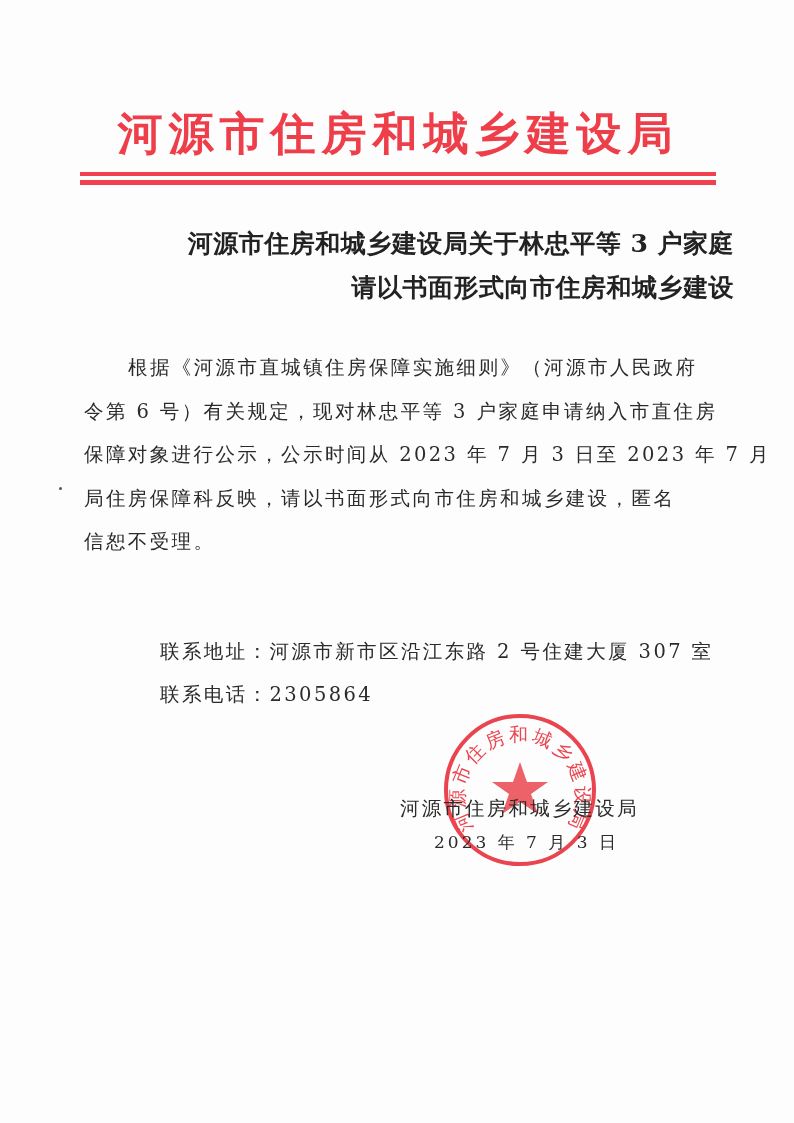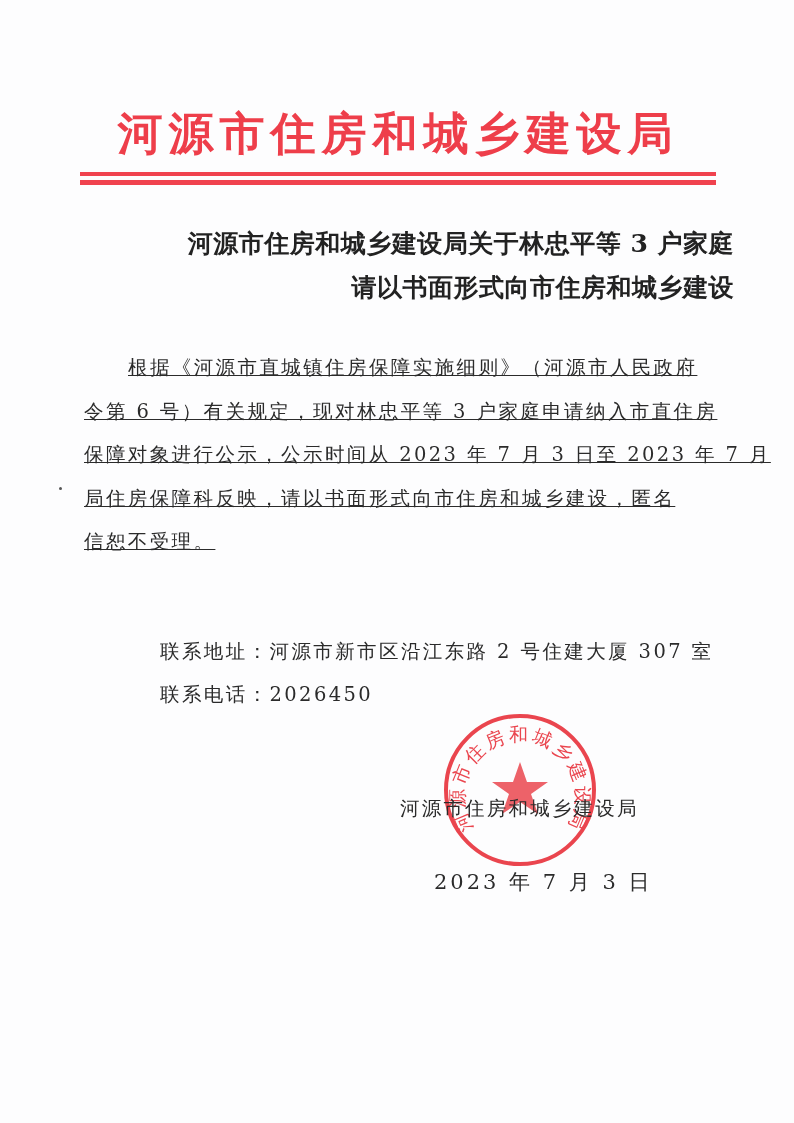--- a/index.html
+++ b/index.html
@@ -27,37 +27,36 @@
       text-align: right;
       font-family: "DejaVu Serif", serif; font-weight: bold;
       font-size: 25px; line-height: 44px; color: #222;
       letter-spacing: 0.5px;
     }
     .body-text {
       position: absolute; left: 84px; top: 346px; width: 638px;
       font-size: 19.5px; line-height: 43.5px; color: #2b2b2b;
       letter-spacing: 2.4px;
       text-align: justify;
-      text-decoration: underline;
     }
     .body-text .line { display: block; white-space: nowrap; }
     .indent { padding-left: 44px; }
     .contact {
       position: absolute; left: 128px; top: 630px;
       font-size: 19.5px; line-height: 43px; color: #2b2b2b; letter-spacing: 2.4px;
       white-space: nowrap;
       margin-left: 32px;
     }
     .sign-org {
       position: absolute; left: 400px; top: 795px;
       font-size: 19.5px; letter-spacing: 2.2px; color: #2b2b2b; white-space: nowrap; z-index: 2;
     }
     .sign-date {
-      position: absolute; left: 434px; top: 868px;
-      font-size: 21px; letter-spacing: 3px; color: #2b2b2b; white-space: nowrap; z-index: 2;
+      position: absolute; left: 434px; top: 831px;
+      font-size: 17px; letter-spacing: 3px; color: #2b2b2b; white-space: nowrap; z-index: 2;
     }
     .seal {
       position: absolute; left: 442px; top: 712px; width: 156px; height: 156px; z-index: 1;
       opacity: 0.9;
     }
     .dot { position: absolute; left: 59px; top: 487px; width: 3px; height: 3px; border-radius: 50%; background: #555; }
   </style>
 </head>
 <body>
 
@@ -78,21 +77,21 @@
   <span class="line">保障对象进行公示，公示时间从 2023 年 7 月 3 日至 2023 年 7 月</span>
   <span class="line">局住房保障科反映，请以书面形式向市住房和城乡建设，匿名</span>
   <span class="line">信恕不受理。</span>
 </div>
 
 <div class="contact">
   <div>
     <span>联系地址：</span><span>河源市新市区沿江东路 2 号住建大厦 307 室</span>
   </div>
   <div>
-    <span>联系电话：</span><span>2026450</span>
+    <span>联系电话：</span><span>2305864</span>
   </div>
 </div>
 
 <svg class="seal" viewBox="0 0 156 156">
   <defs>
     <path id="sealArc" d="M 28 110 A 56 56 0 1 1 128 110"></path>
   </defs>
   <circle cx="78" cy="78" r="74" fill="none" stroke="#e8323c" stroke-width="4"></circle>
   <text font-family="DejaVu Sans, sans-serif" font-size="19" fill="#e8323c" letter-spacing="3">
     <textPath href="#sealArc" startOffset="50%" text-anchor="middle">河源市住房和城乡建设局</textPath>

